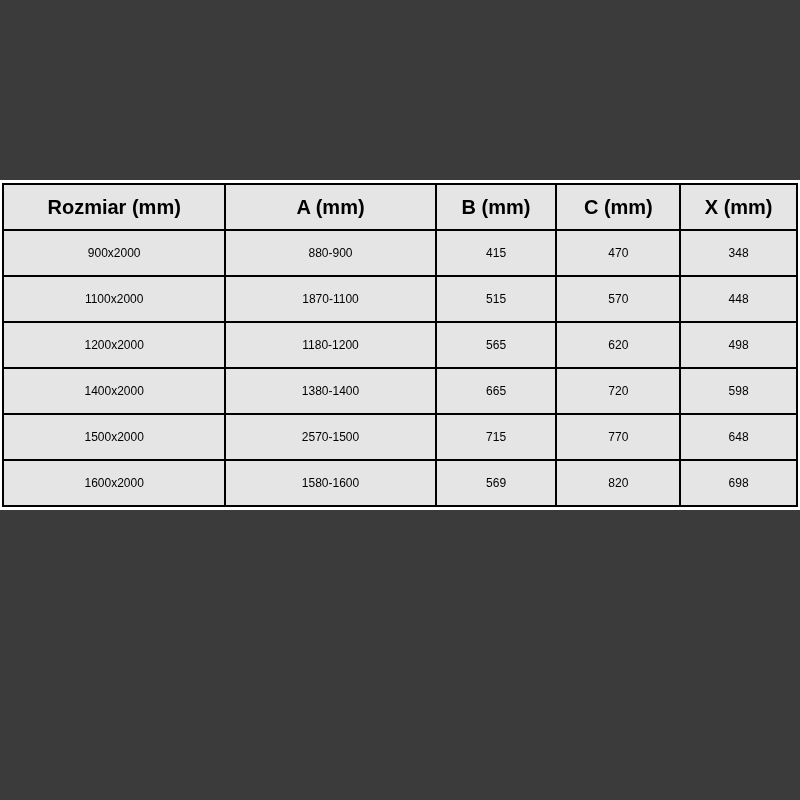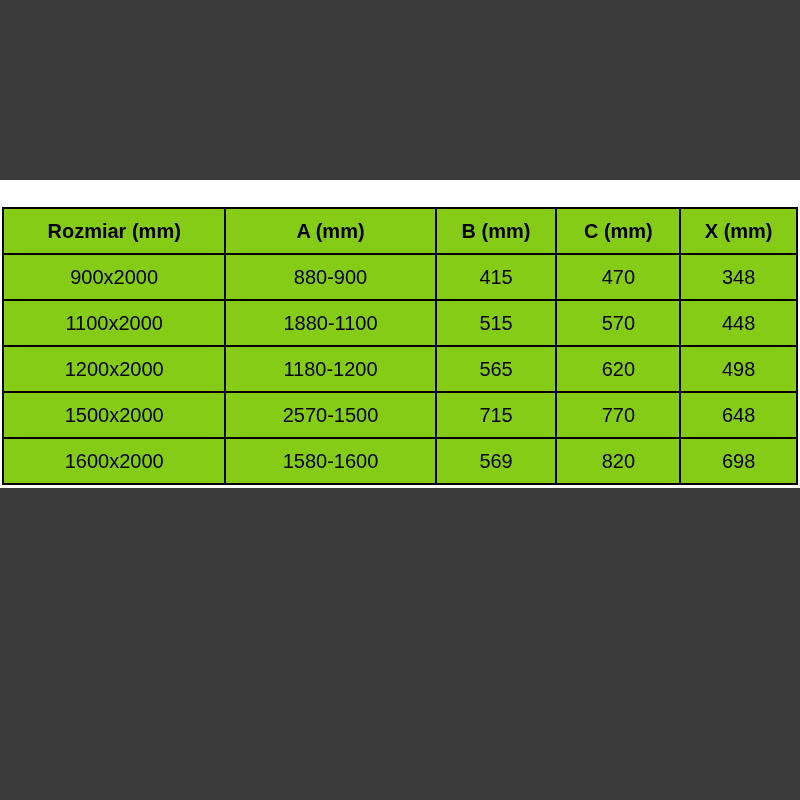--- a/index.html
+++ b/index.html
@@ -20,40 +20,39 @@
     top: 180px;
     width: 800px;
     box-sizing: border-box;
     background: #ffffff;
     padding: 3px 2px;
   }
   table.size-table {
     width: 100%;
     border-collapse: collapse;
     table-layout: fixed;
-    background: #84cc16;
-    margin-top: 24px;
+    background: #e5e5e5;
   }
   table.size-table th,
   table.size-table td {
     border: 2px solid #000000;
     text-align: center;
     vertical-align: middle;
     color: #000000;
     height: 44px;
     padding: 0;
     overflow: hidden;
     white-space: nowrap;
   }
   table.size-table th {
     font-size: 20px;
     font-weight: bold;
   }
   table.size-table td {
-    font-size: 20px;
+    font-size: 12px;
     font-weight: normal;
     font-stretch: condensed;
   }
   col.c-rozmiar { width: 28%; }
   col.c-a       { width: 26.5%; }
   col.c-b       { width: 15.2%; }
   col.c-c       { width: 15.6%; }
   col.c-x       { width: 14.7%; }
 </style>
 </head>
@@ -80,31 +79,38 @@
     <tbody>
         <tr>
           <td>900x2000</td>
           <td>880-900</td>
           <td>415</td>
           <td>470</td>
           <td>348</td>
         </tr>
         <tr>
           <td>1100x2000</td>
-          <td>1880-1100</td>
+          <td>1870-1100</td>
           <td>515</td>
           <td>570</td>
           <td>448</td>
         </tr>
         <tr>
           <td>1200x2000</td>
           <td>1180-1200</td>
           <td>565</td>
           <td>620</td>
           <td>498</td>
+        </tr>
+        <tr>
+          <td>1400x2000</td>
+          <td>1380-1400</td>
+          <td>665</td>
+          <td>720</td>
+          <td>598</td>
         </tr>
         <tr>
           <td>1500x2000</td>
           <td>2570-1500</td>
           <td>715</td>
           <td>770</td>
           <td>648</td>
         </tr>
         <tr>
           <td>1600x2000</td>

